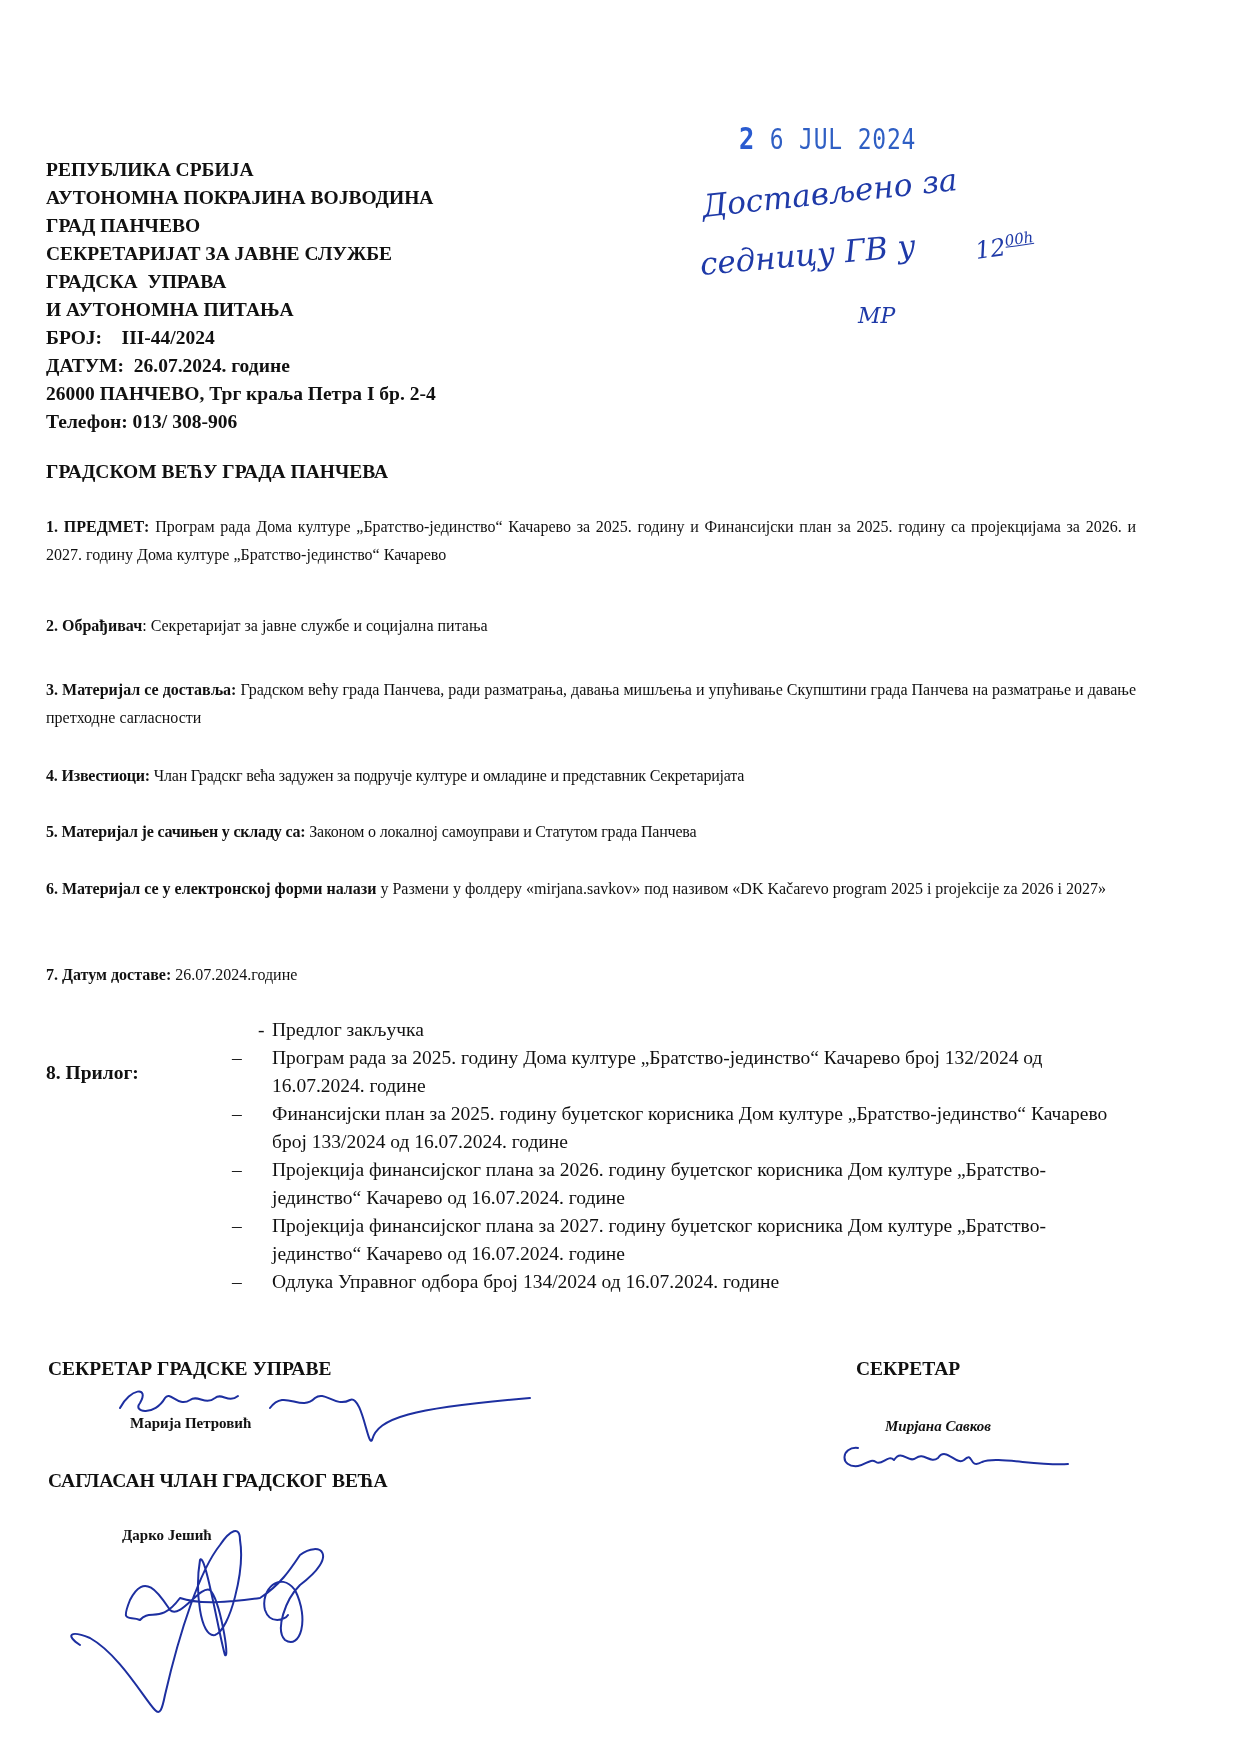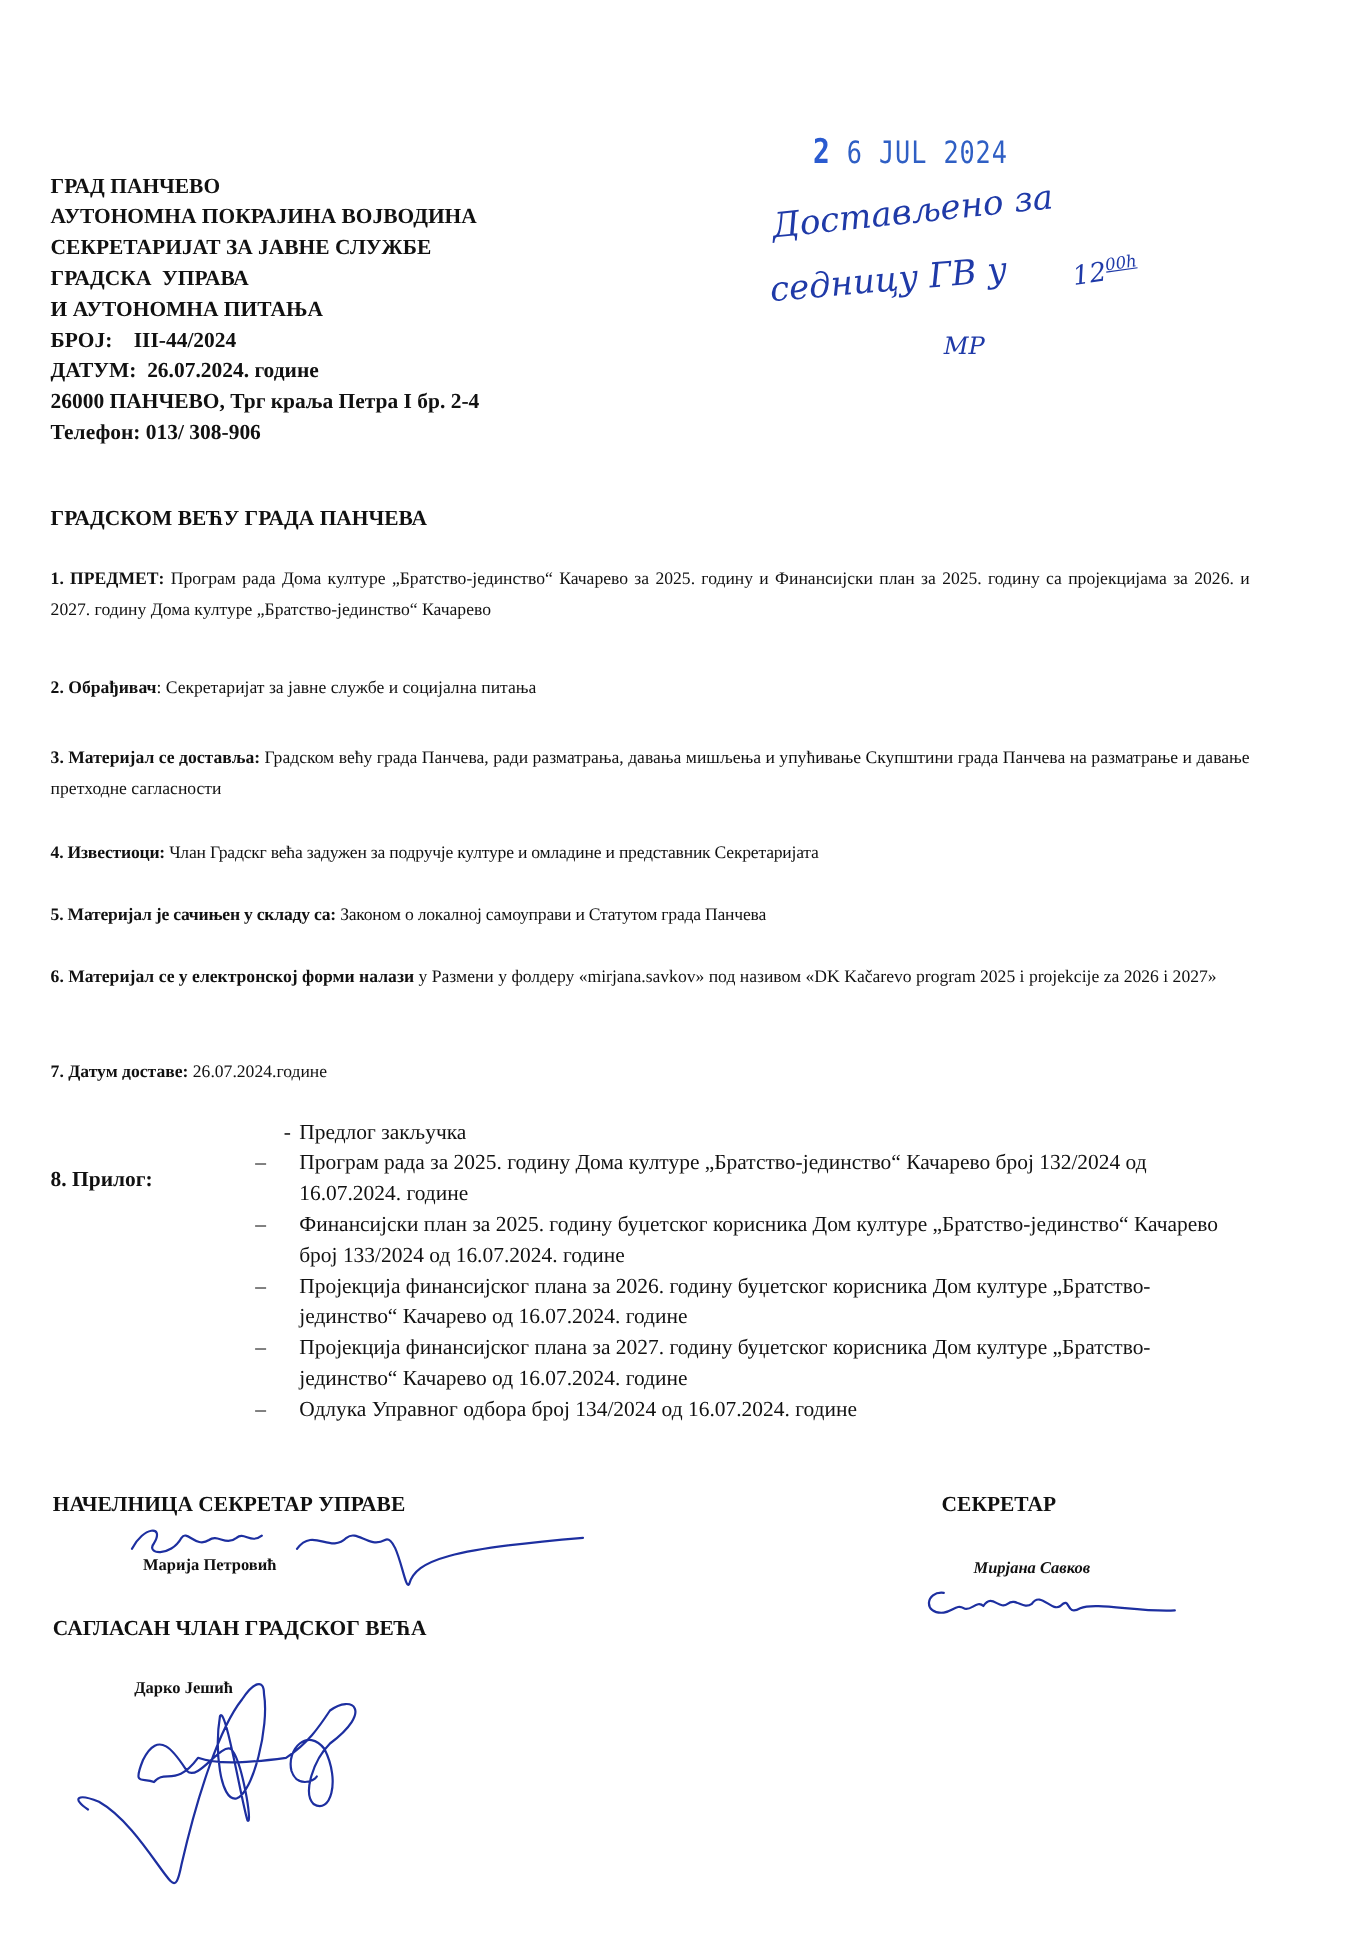--- a/index.html
+++ b/index.html
@@ -21,22 +21,23 @@
     .attach-item .dash { position: absolute; left: 0; top: 0; }
     .sig-title { font-weight: bold; font-size: 19.5px; }
     .sig-name { font-weight: bold; font-size: 15px; }
     svg.sig { position: absolute; overflow: visible; }
     svg.sig path { fill: none; stroke: #1d2fa0; stroke-width: 2; stroke-linecap: round; stroke-linejoin: round; }
   </style>
 </head>
 <body>
 
 <div class="abs hdr">
+  <div>РЕПУБЛИКА СРБИЈА</div>
+  <div>АУТОНОМНА ПОКРАЈИНА ВОЈВОДИНА</div>
   <div>ГРАД ПАНЧЕВО</div>
-  <div>АУТОНОМНА ПОКРАЈИНА ВОЈВОДИНА</div>
   <div>СЕКРЕТАРИЈАТ ЗА ЈАВНЕ СЛУЖБЕ</div>
   <div>ГРАДСКА  УПРАВА</div>
   <div>И АУТОНОМНА ПИТАЊА</div>
   <div>БРОЈ:    III-44/2024</div>
   <div>ДАТУМ:  26.07.2024. године</div>
   <div>26000 ПАНЧЕВО, Трг краља Петра I бр. 2-4</div>
   <div>Телефон: 013/ 308-906</div>
 </div>
 
 <div class="abs stamp">
@@ -78,21 +79,21 @@
 <div class="abs attach-label">8. Прилог:</div>
 <div class="abs attach-list">
   <div class="attach-item"><span class="dash" style="left:26px;">-</span><span>Предлог закључка</span></div>
   <div class="attach-item"><span class="dash">–</span><span>Програм рада за 2025. годину Дома културе „Братство-јединство“ Качарево број 132/2024 од 16.07.2024. године</span></div>
   <div class="attach-item"><span class="dash">–</span><span>Финансијски план за 2025. годину буџетског корисника Дом културе „Братство-јединство“ Качарево број 133/2024 од 16.07.2024. године</span></div>
   <div class="attach-item"><span class="dash">–</span><span>Пројекција финансијског плана за 2026. годину буџетског корисника Дом културе „Братство-јединство“ Качарево од 16.07.2024. године</span></div>
   <div class="attach-item"><span class="dash">–</span><span>Пројекција финансијског плана за 2027. годину буџетског корисника Дом културе „Братство-јединство“ Качарево од 16.07.2024. године</span></div>
   <div class="attach-item"><span class="dash">–</span><span>Одлука Управног одбора број 134/2024 од 16.07.2024. године</span></div>
 </div>
 
-<div class="abs sig-title" style="left:48px; top:1358px;">НАЧЕЛНИЦА СЕКРЕТАР УПРАВЕ</div>
+<div class="abs sig-title" style="left:48px; top:1358px;">СЕКРЕТАР ГРАДСКЕ УПРАВЕ</div>
 <div class="abs sig-name" style="left:130px; top:1415px;">Марија Петровић</div>
 <svg class="sig" style="left:110px; top:1378px;" width="420" height="80">
   <path d="M10 30 C 20 10, 40 8, 30 25 C 22 35, 45 38, 55 20 C 60 12, 68 30, 80 22 C 88 16, 95 28, 105 20 C 112 14, 118 26, 128 18"></path>
   <path d="M160 30 C 175 10, 190 35, 205 20 C 215 12, 225 30, 240 22 C 252 16, 258 70, 262 62 C 268 40, 300 30, 420 20"></path>
 </svg>
 
 <div class="abs sig-title" style="left:856px; top:1358px;">СЕКРЕТАР</div>
 <div class="abs sig-name" style="left:842px; top:1418px; font-style:italic;margin-left:43px;">Мирјана Савков</div>
 <svg class="sig" style="left:836px; top:1440px;" width="240" height="40">
   <path d="M22 8 C 5 6, 3 28, 22 26 C 30 25, 34 18, 40 22 C 46 26, 52 14, 58 20 C 66 8, 72 24, 80 18 C 88 12, 94 24, 102 18 C 110 6, 120 26, 128 20 C 138 10, 132 30, 146 22 C 160 16, 200 26, 232 24"></path>

